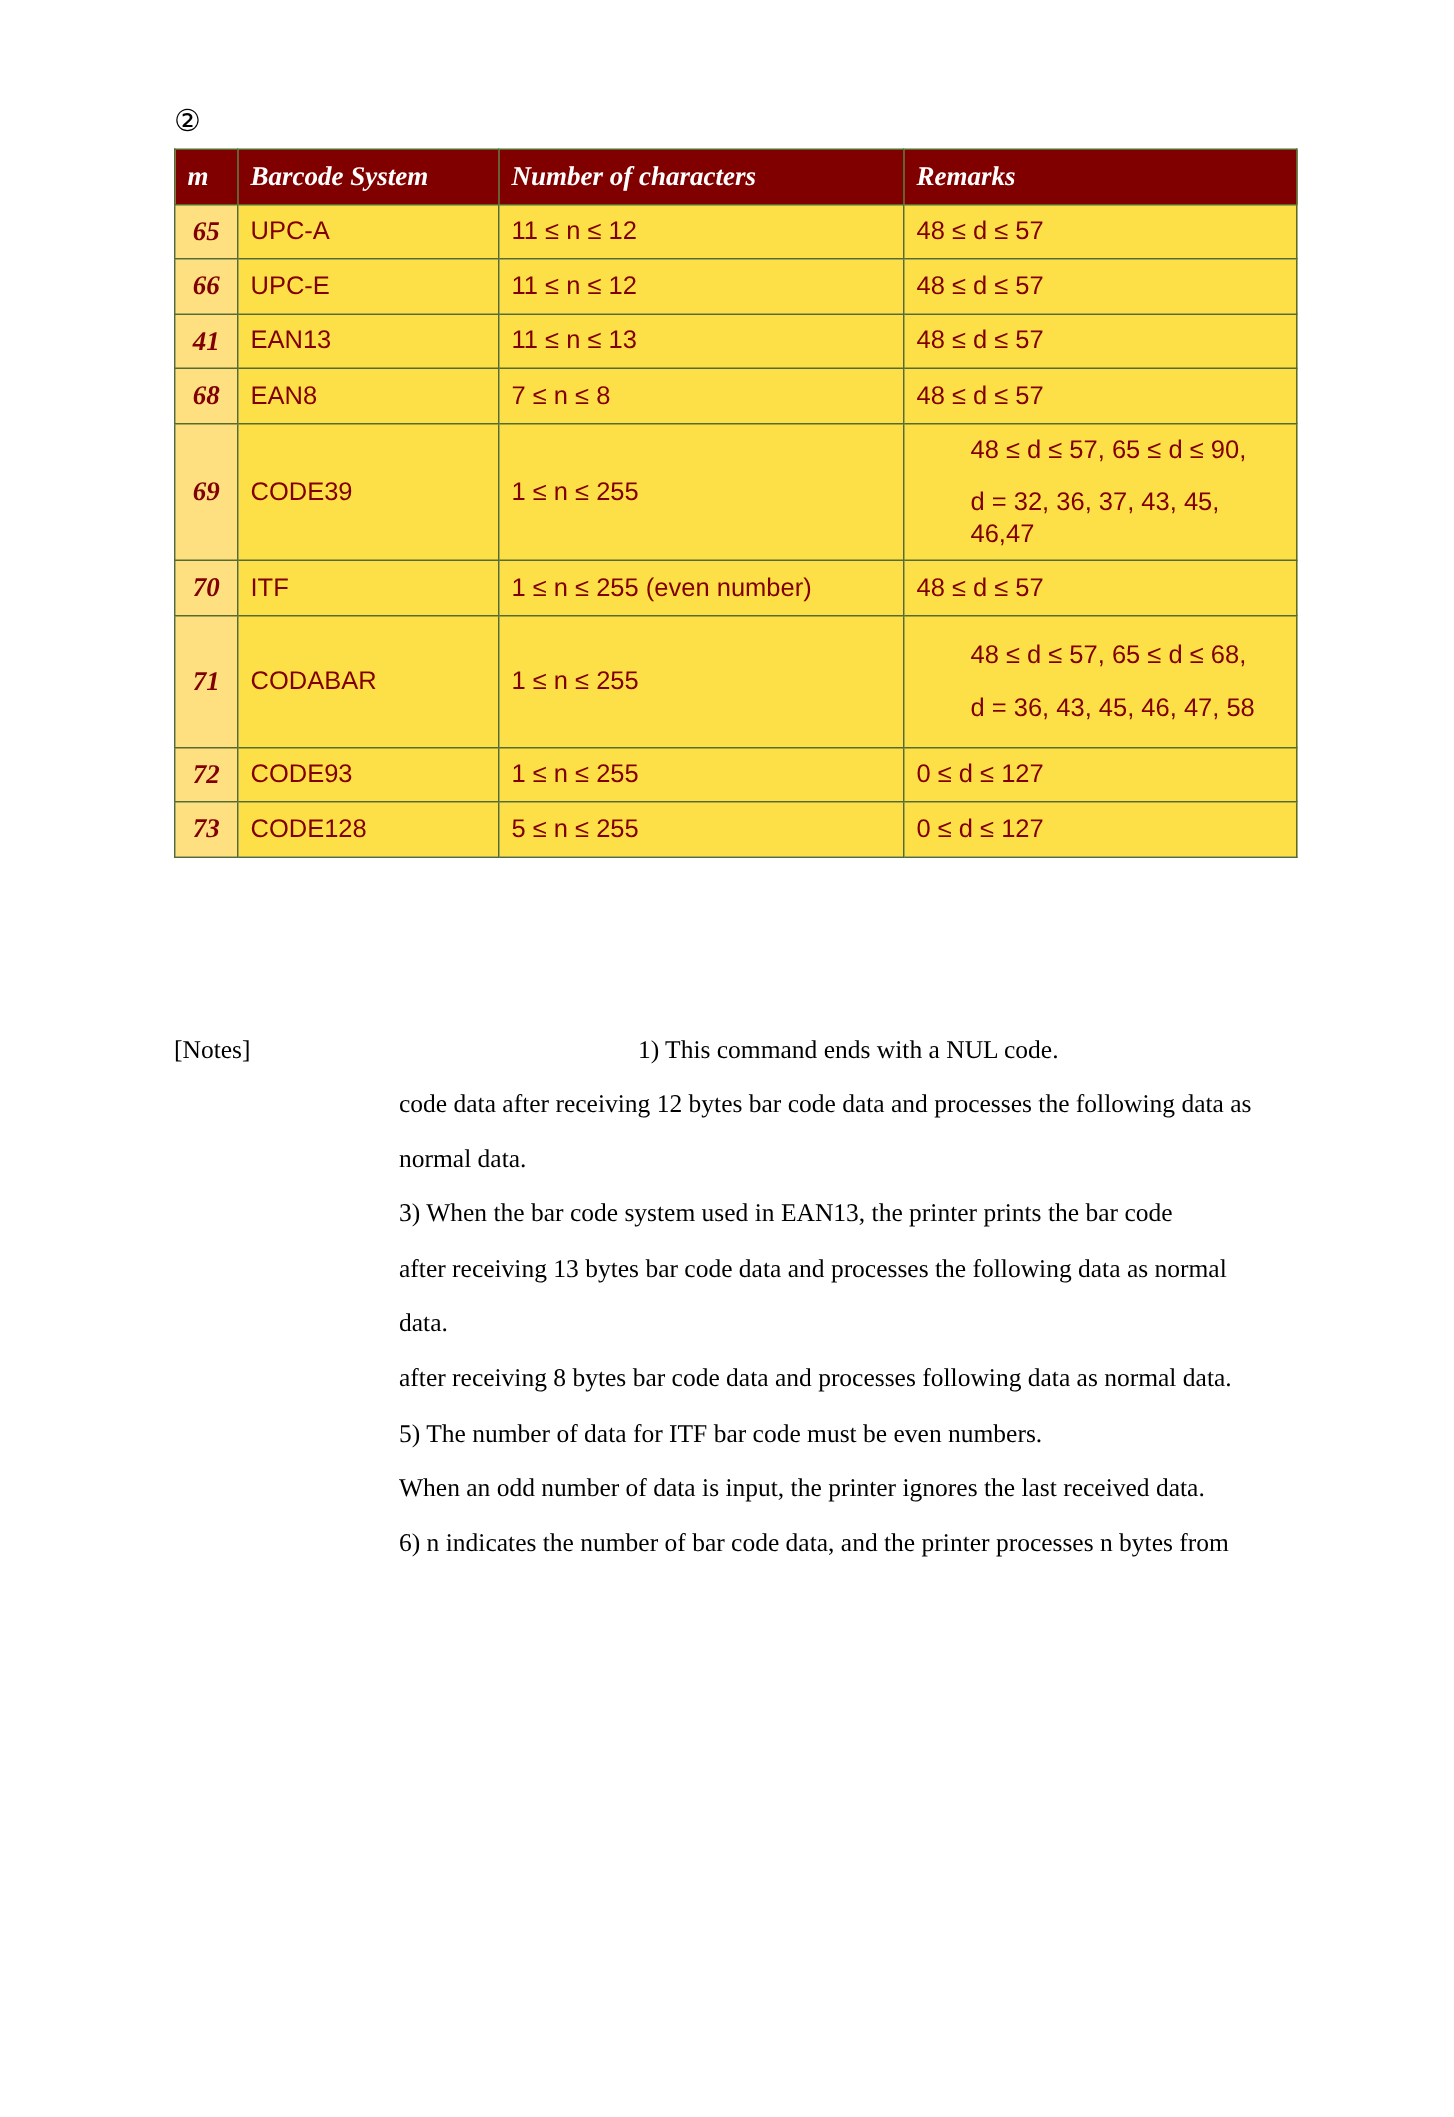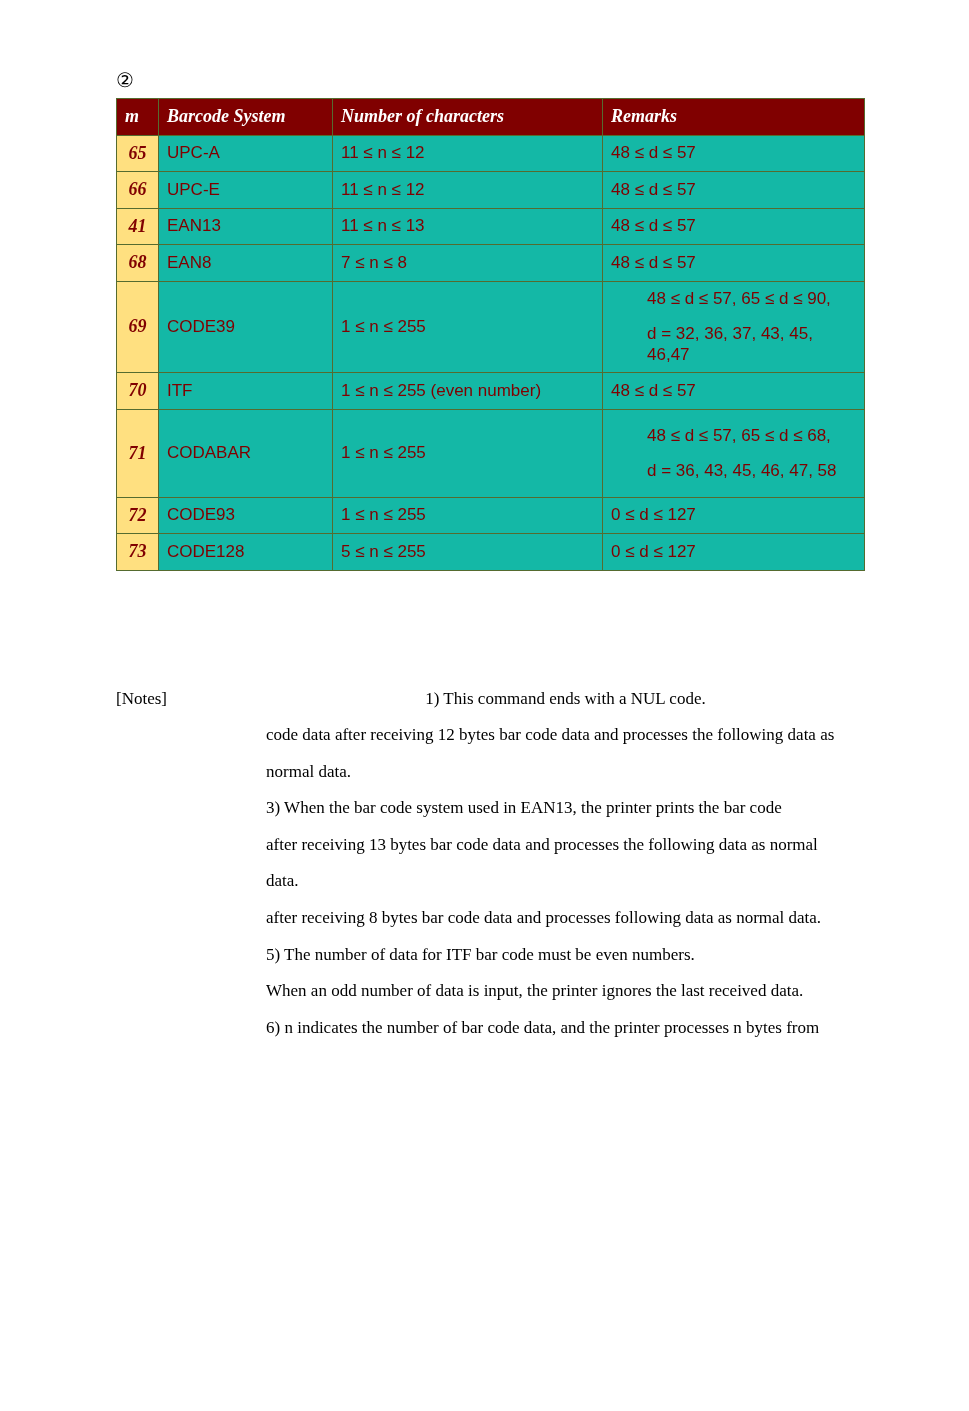--- a/index.html
+++ b/index.html
@@ -46,21 +46,21 @@
     white-space: nowrap;
   }
   table.barcode td.m-cell {
     background: #ffe080;
     color: #800000;
     font-weight: bold;
     font-style: italic;
     text-align: center;
   }
   table.barcode td.body-cell {
-    background: #14b8a6;
+    background: #fde047;
     color: #800000;
     font-family: Arial, Helvetica, sans-serif;
     font-size: 17px;
   }
   table.barcode td.tall { height: 74px; padding-left: 44px; }
   table.barcode td.tall .line1 { display:block; margin-bottom:14px; }
   table.barcode td.tall .line2 { display:block; }
 
   .notes-wrap {
     margin-top: 110px;

